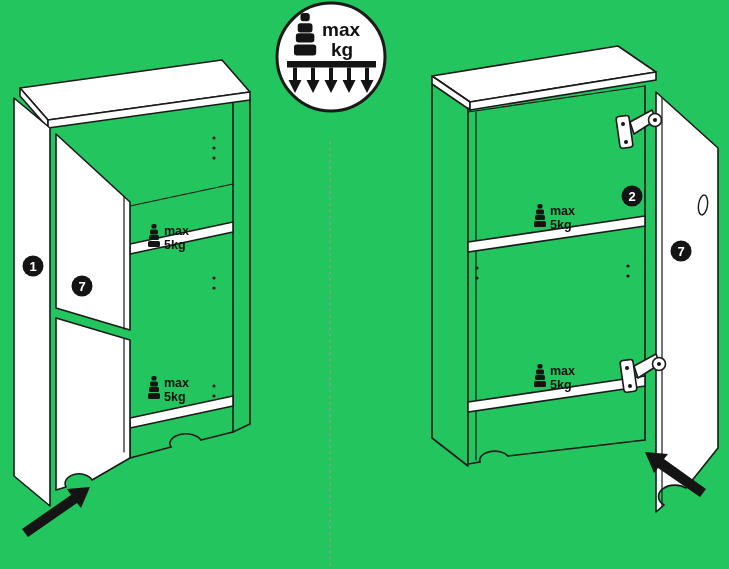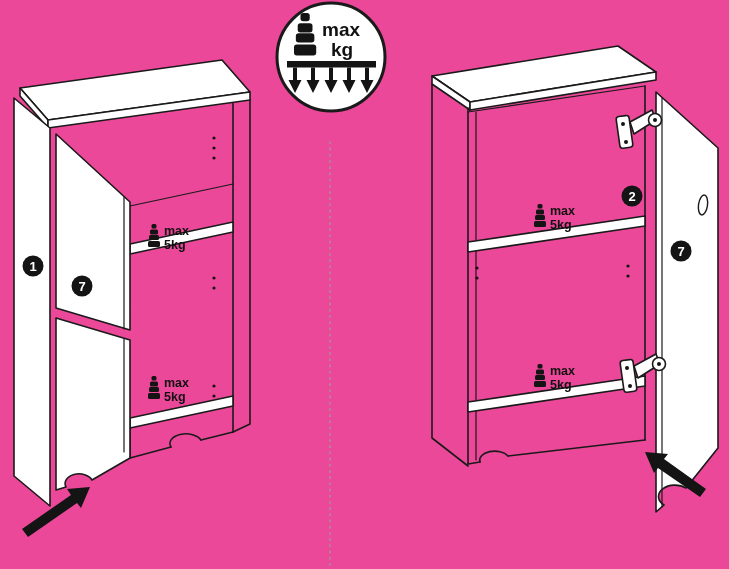--- a/index.html
+++ b/index.html
@@ -1,16 +1,16 @@
 <!DOCTYPE html>
 <html><head>
 <meta charset="utf-8">
 <style>
   html,body { margin:0; padding:0; background:#ffffff; }
-  .stage { position:relative; width:729px; height:569px; background:#ec4899; overflow:hidden; }
+  .stage { position:relative; width:729px; height:569px; background:#22c55e; overflow:hidden; }
   svg { display:block; }
   .face  { fill:#ffffff; stroke:#1a1a1a; stroke-width:1.6; stroke-linejoin:round; }
   .line  { fill:none; stroke:#1a1a1a; stroke-width:1.6; stroke-linejoin:round; stroke-linecap:round; }
   .thin  { fill:none; stroke:#1a1a1a; stroke-width:1.2; stroke-linejoin:round; stroke-linecap:round; }
   .solid { fill:#141414; stroke:none; }
   .dot   { fill:#141414; stroke:none; }
   .badge-text { font:bold 19px "Liberation Sans", sans-serif; fill:#111; }
   .label-text { font:bold 12.5px "Liberation Sans", sans-serif; fill:#111; }
   .num-text   { font:bold 13px "Liberation Sans", sans-serif; fill:#ffffff; text-anchor:middle; }
   .num-circle { fill:#141414; stroke:none; }

